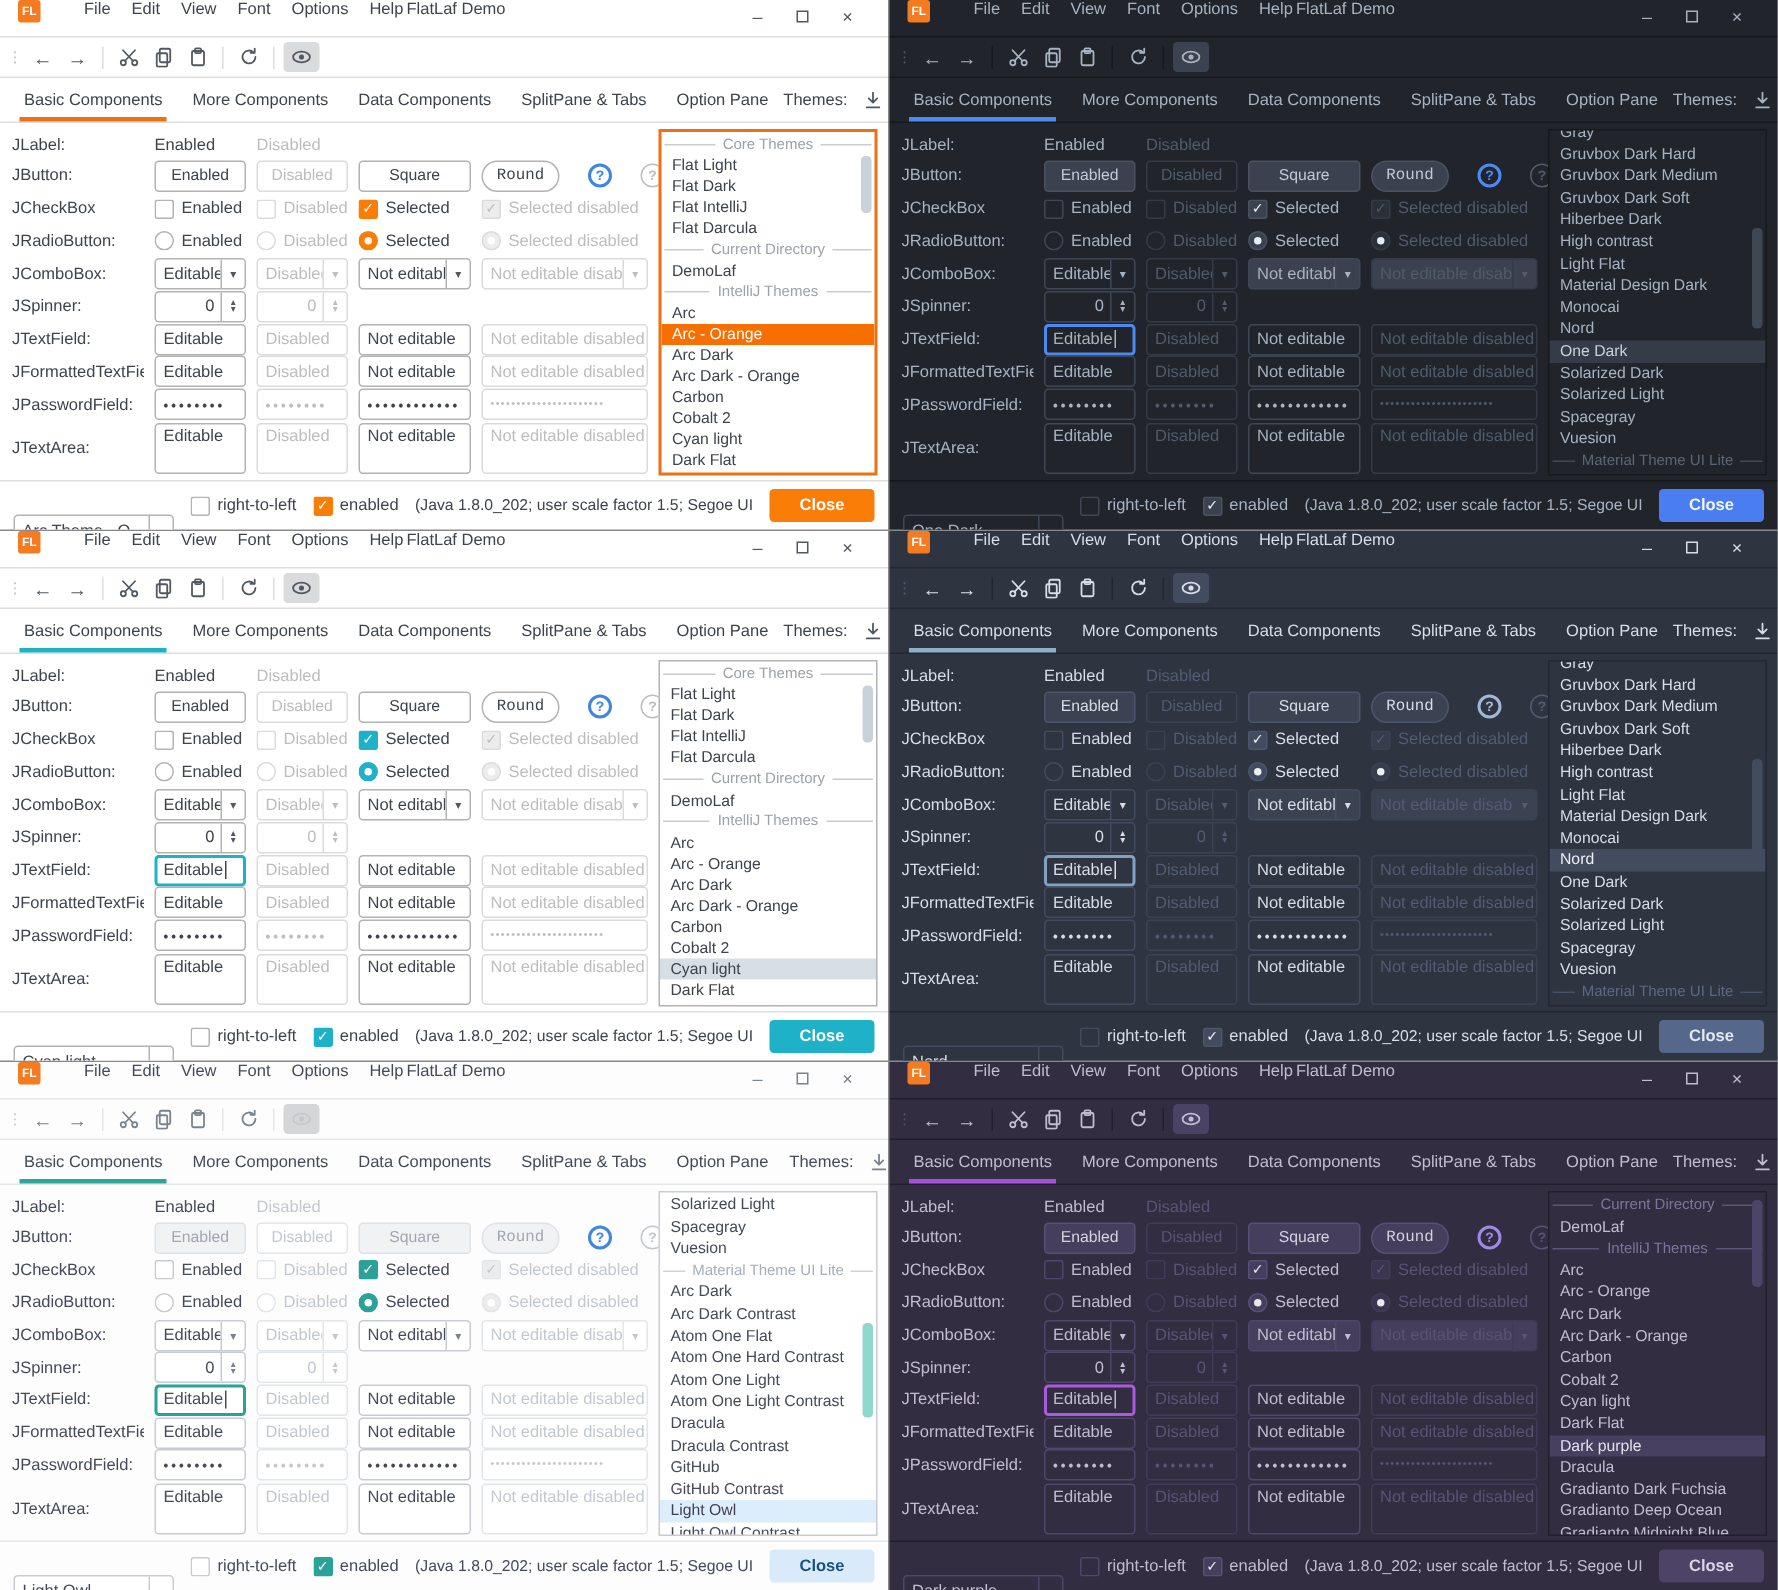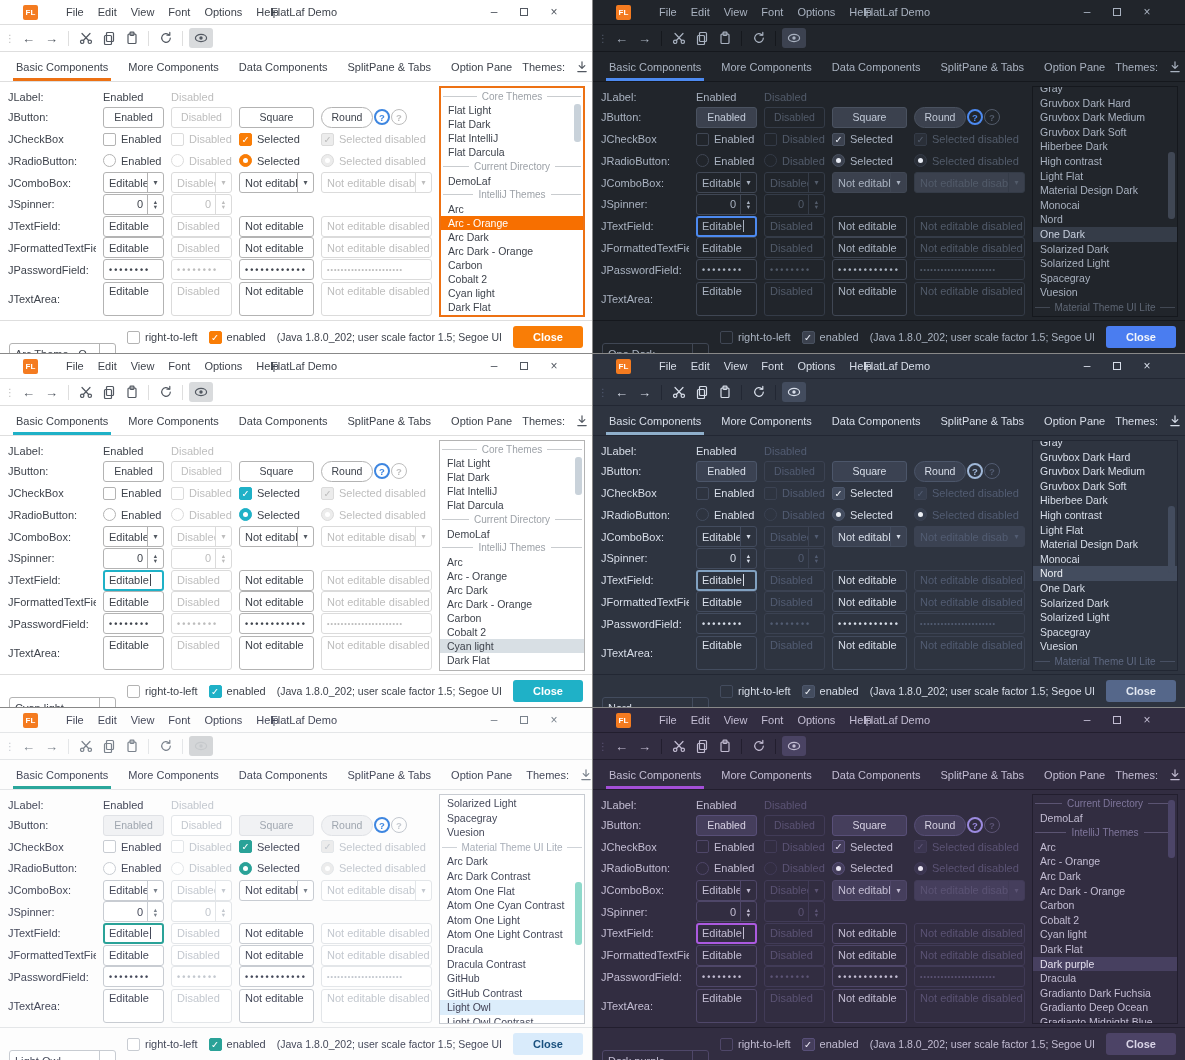--- a/index.html
+++ b/index.html
@@ -1,22 +1,22 @@
 <!DOCTYPE html>
 <html><head>
 <meta charset="utf-8">
 <style>
 * { margin:0; padding:0; box-sizing:border-box; }
 body { background:#777; font-family:"Liberation Sans","DejaVu Sans",sans-serif; }
 #windows { width:1185px; height:1060px; display:grid; grid-template-columns:592px 592px; grid-template-rows:353px 353px 352px; gap:1px; background:#888; }
 .window { position:relative; display:flex; flex-direction:column; overflow:hidden; background:var(--bg); color:var(--fg); font-size:11px; }
 
-.titlebar { position:relative; height:25px; flex:0 0 25px; display:flex; align-items:center; gap:22px; padding:0 23px; border-bottom:1px solid var(--line); }
+.titlebar { position:relative; height:25px; flex:0 0 25px; display:flex; gap:11px; padding:0 12px; border-bottom:1px solid var(--line); }
 .logo { width:15px; height:15px; flex:0 0 15px; background:#F47B20; color:#fff; font-size:8px; font-weight:bold; display:flex; align-items:center; justify-content:center; border-radius:2px; }
-.menubar { display:flex; gap:14px; margin-left:6px; z-index:2; }
+.menubar { display:flex; gap:14px; margin-left:18px; z-index:2; }
 .menu-item { cursor:default; }
 .tb-title { position:absolute; left:16px; right:0; text-align:center; pointer-events:none; }
 .controls { margin-left:auto; display:flex; gap:0; z-index:2; }
 .wbtn { width:30px; height:22px; display:flex; align-items:center; justify-content:center; color:var(--icon); font-size:12px; }
 .maxbox { width:8px; height:8px; border:1px solid var(--icon); display:block; }
 
 .toolbar { height:27px; flex:0 0 27px; display:flex; align-items:center; gap:2px; padding:0 5px; border-bottom:1px solid var(--line); }
 .grip { color:var(--dim); font-size:10px; margin-right:2px; letter-spacing:-1px; }
 .tbtn { width:21px; height:20px; display:flex; align-items:center; justify-content:center; color:var(--icon); font-size:13px; border-radius:3px; }
 .tsep { width:1px; height:15px; background:var(--line); margin:0 4px; }
@@ -31,21 +31,21 @@
 
 .content { flex:1; display:flex; gap:7px; padding:4px 7px 3px 8px; overflow:hidden; }
 .comp { flex:1; display:flex; flex-direction:column; justify-content:space-between; padding-top:2px; min-width:0; }
 .row { display:grid; grid-template-columns:88px 61px 61px 75px minmax(0,1fr); column-gap:7px; align-items:center; height:21px; }
 .row.r-label { height:18px; } .row.r-area { height:36px; }
 .rlabel { white-space:nowrap; overflow:hidden; }
 .dimtxt { color:var(--dim); }
 .btn { height:21px; border:1px solid var(--btnBorder); background:var(--btnBg); color:var(--btnFg); display:flex; align-items:center; justify-content:center; border-radius:3px; font-size:10.5px; white-space:nowrap; }
 .btn.dis { background:var(--disBtnBg); border-color:var(--disBorder); color:var(--dim); }
 .btn.round { border-radius:11px; }
-.bgroup { display:flex; align-items:center; gap:1px; }
+.bgroup { display:flex; align-items:center; gap:19px;font-family:Liberation Mono, monospace; }
 .bgroup .btn { flex:0 0 52px; }
 .help { width:16px; height:16px; flex:0 0 16px; border-radius:50%; border:2px solid var(--help); color:var(--help); font-size:9.5px; font-weight:bold; display:flex; align-items:center; justify-content:center; }
 .help.dim { border:1.5px solid var(--dim); color:var(--dim); }
 .cbwrap { display:flex; align-items:center; gap:5px; white-space:nowrap; overflow:hidden; }
 .cb { width:13px; height:13px; flex:0 0 13px; border:1px solid var(--border); border-radius:2px; background:var(--ctl); display:flex; align-items:center; justify-content:center; font-size:9.5px; color:transparent; }
 .cb.checked { background:var(--check); border-color:var(--checkBorder); color:var(--checkFg); }
 .cb.dis { border-color:var(--disBorder); background:var(--disBtnBg); }
 .cb.dis.checked { background:var(--disChk); color:var(--dim); border-color:var(--disBorder); }
 .rb { border-radius:50%; }
 .rb.checked { position:relative; }
@@ -1427,21 +1427,21 @@
             <div class="item">Spacegray</div>
             <div class="item">Vuesion</div>
             <div class="lsep">
               <i></i>
               <span>Material Theme UI Lite</span>
               <i></i>
             </div>
             <div class="item">Arc Dark</div>
             <div class="item">Arc Dark Contrast</div>
             <div class="item">Atom One Flat</div>
-            <div class="item">Atom One Cyan Contrast</div>
+            <div class="item">Atom One Hard Contrast</div>
             <div class="item">Atom One Light</div>
             <div class="item">Atom One Light Contrast</div>
             <div class="item">Dracula</div>
             <div class="item">Dracula Contrast</div>
             <div class="item">GitHub</div>
             <div class="item">GitHub Contrast</div>
             <div class="item sel">Light Owl</div>
             <div class="item">Light Owl Contrast</div>
             <div class="scrollbar">
               <div class="thumb" style="top: 38%; height: 28%;"></div>

